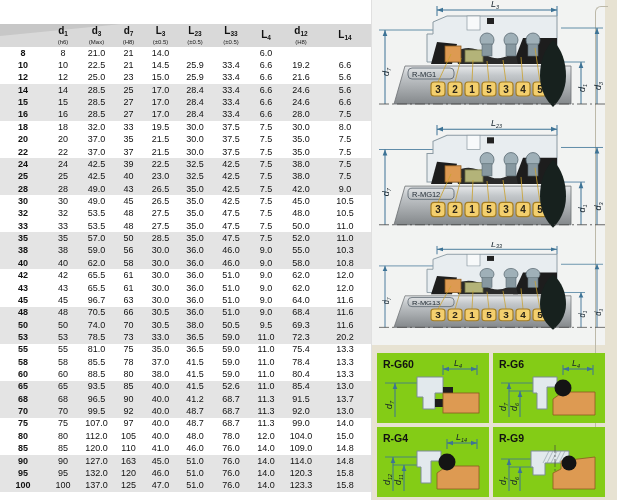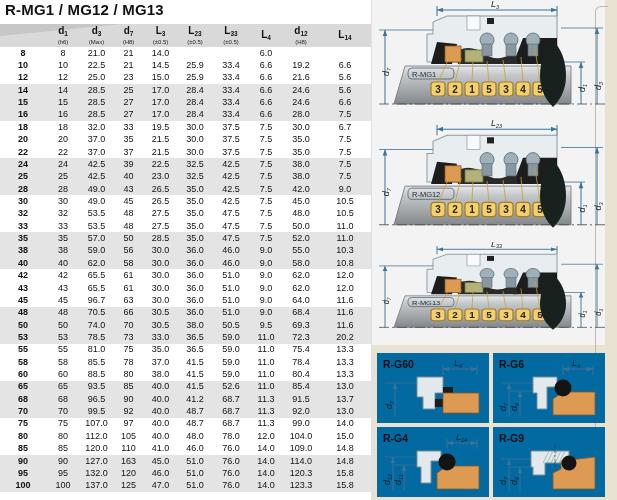--- a/index.html
+++ b/index.html
@@ -23,28 +23,27 @@
   .tcell.lbl{font-weight:bold;}
   
   #rpanel{position:absolute;left:371px;top:0;width:246px;height:500px;background:#f2f3f2;border-left:1px solid #e0e0e0;}
   #rpanel .creamright{position:absolute;right:0;top:0;width:13px;height:100%;background:#e7e2d2;}
   #rpanel .creambottom{position:absolute;left:0;top:345px;width:100%;height:155px;background:#e7e2d2;}
   #rpanel .pageedge{position:absolute;right:10px;top:6px;width:12px;height:480px;
         border-left:1px solid #bdb9a9;border-top:1px solid #bdb9a9;border-radius:6px 0 0 0;}
   .mgbox{position:absolute;left:3px;}
   #seatgrid{position:absolute;left:5px;top:353px;width:228px;height:144px;
         display:grid;grid-template-columns:112px 112px;grid-template-rows:70px 70px;gap:4px;}
-  .seatbox{background:#0369a1;}
+  .seatbox{background:#84cc16;}
   svg text{font-family:"Liberation Sans","DejaVu Sans",sans-serif;}
 </style>
 </head>
 <body>
 
 <div id="page">
-  <div id="title">R-MG1 / MG12 / MG13</div>
 
   <div id="tablewrap">
     <div class="hdr">
       <div class="tri"></div>
     <div class="hcell"></div>
         <div class="hcell">
           <span class="hmain">d<sub>1</sub></span>
           <span class="hnote">(h6)</span>
         </div>
         <div class="hcell">
@@ -154,21 +153,21 @@
         <div class="trow">
           <div class="tcell lbl">18</div>
           <div class="tcell">18</div>
           <div class="tcell">32.0</div>
           <div class="tcell">33</div>
           <div class="tcell">19.5</div>
           <div class="tcell">30.0</div>
           <div class="tcell">37.5</div>
           <div class="tcell">7.5</div>
           <div class="tcell">30.0</div>
-          <div class="tcell">6.7</div>
+          <div class="tcell">8.0</div>
         </div>
         <div class="trow">
           <div class="tcell lbl">20</div>
           <div class="tcell">20</div>
           <div class="tcell">37.0</div>
           <div class="tcell">35</div>
           <div class="tcell">21.5</div>
           <div class="tcell">30.0</div>
           <div class="tcell">37.5</div>
           <div class="tcell">7.5</div>

